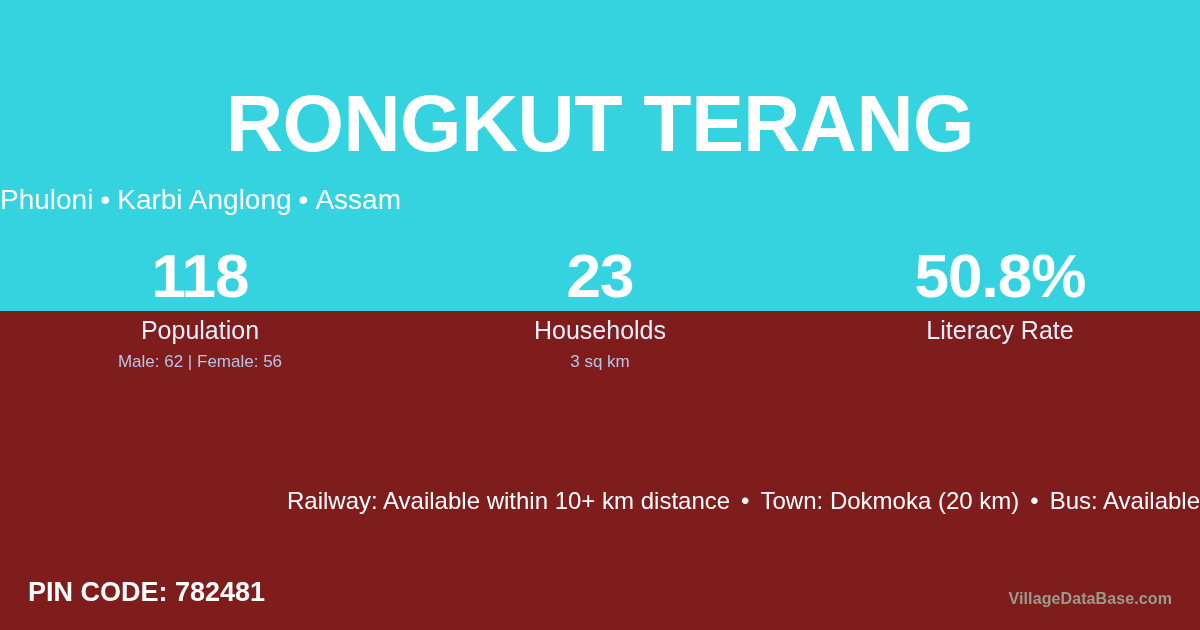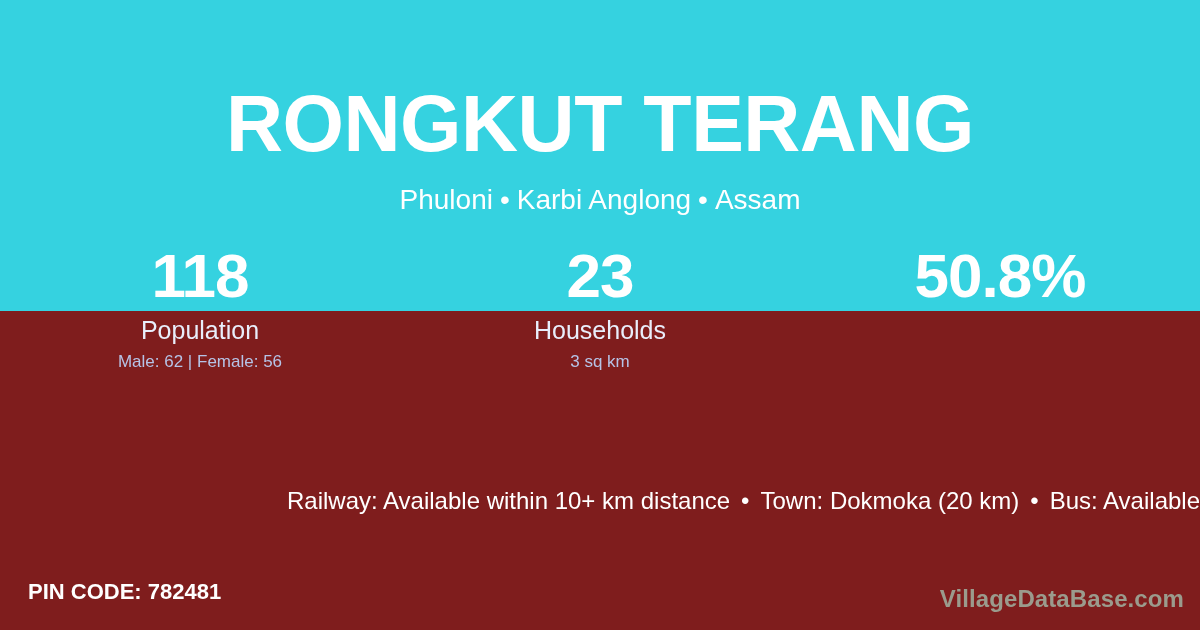--- a/index.html
+++ b/index.html
@@ -36,21 +36,21 @@
     color:#ffffff;
     line-height:1.0;
     white-space:nowrap;
   }
 
   
   #subtitle {
     position:absolute;
     left:0; top:183px;
     width:1200px;
-    text-align:center;
+    text-align:left;
     font-size:28px;
     font-weight:normal;
     color:#ffffff;
     line-height:1.2;
     white-space:nowrap;
   }
   #subtitle .sep { padding:0 7px; }
 
   
   #stats {
@@ -96,30 +96,30 @@
     color:#ffffff;
     line-height:29px;
     white-space:nowrap;
   }
   #amenities .sep { padding:0 11px; }
 
   
   #pin-code {
     position:absolute;
     left:28px; top:576px;
-    font-size:22px;
+    font-size:27px;
     font-weight:bold;
     color:#ffffff;
     line-height:32px;
     white-space:nowrap;
   }
   #brand {
     position:absolute;
-    right:16px; top:586px;
-    font-size:24px;
+    right:28px; top:586px;
+    font-size:16px;
     font-weight:bold;
     color:#9b9b8d;
     line-height:26px;
     letter-spacing:0.1px;
     white-space:nowrap;
   }
 </style>
 </head>
 <body>
 
@@ -142,20 +142,21 @@
     </div>
 
     <div class="stat">
       <div class="stat-value">23</div>
       <div class="stat-label">Households</div>
       <div class="stat-sub">3 sq km</div>
     </div>
 
     <div class="stat">
       <div class="stat-value">50.8%</div>
+      <div class="stat-label">Literacy Rate</div>
     </div>
 
   </div>
 
   <div id="amenities">
     <span>Railway: Available within 10+ km distance</span><span class="sep">•</span><span>Town: Dokmoka (20 km)</span><span class="sep">•</span><span>Bus: Available</span>
   </div>
 
   <div id="pin-code">PIN CODE: 782481</div>
 

